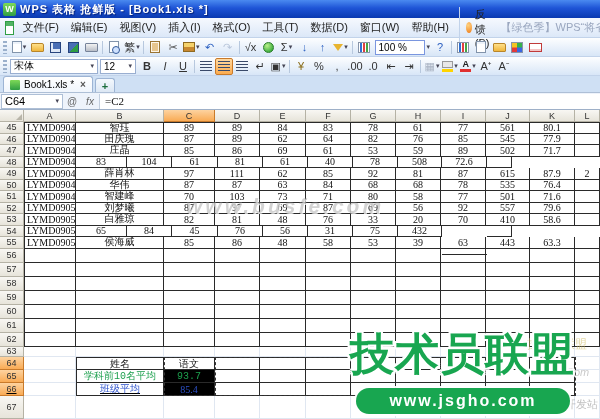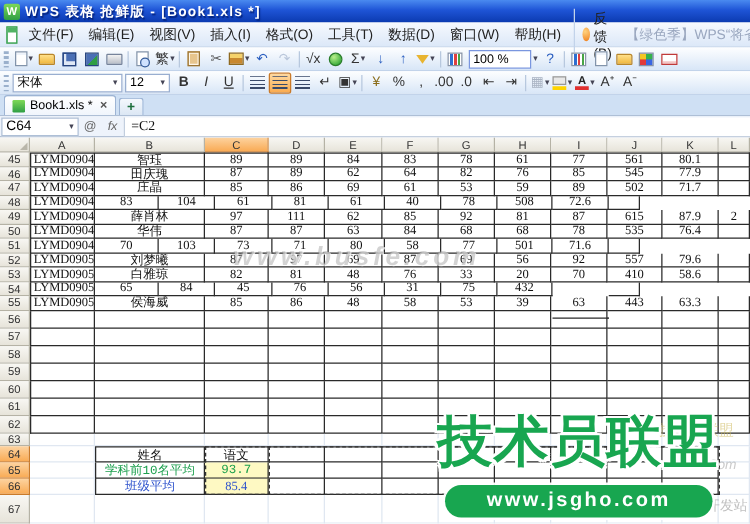--- a/index.html
+++ b/index.html
@@ -95,21 +95,21 @@
   .corner::after { content:''; position:absolute; right:1px; bottom:1px; border-left:6px solid transparent; border-bottom:6px solid #b9b6aa; }
   .srow { display:flex; }
   .rh { width:24px; }
   .cell { flex:none; display:flex; align-items:center; justify-content:center; font-size:10px; color:#111; overflow:hidden; white-space:nowrap; }
   .b  { border-right:1px solid #2a2a2a; border-bottom:1px solid #2a2a2a; }
   .bl { border-left:1px solid #2a2a2a; }
   .bt { border-top:1px solid #2a2a2a; }
   .g  { border-right:1px solid #e0e7f1; border-bottom:1px solid #e0e7f1; }
   .id { justify-content:flex-start; padding-left:2px; }
   .green { color:#1da04e;font-family:Liberation Mono, monospace; } .blue { color:#2d52cc; }
-  .selblue { background:#fef9c3; }
+  .selblue { background:#000000; }
 
   .ants, .ants-v { position:absolute; pointer-events:none; z-index:5; }
   .ants { border:1px dashed #333; }
   .ants-v { border-left:1px dashed #333; width:0; }
 
   .wm-center { position:absolute; left:186px; top:84px; z-index:4; pointer-events:none;
     font:italic bold 21px "Liberation Sans",sans-serif; letter-spacing:3px;
     color:rgba(145,145,145,.40); text-shadow:1px 1px 0 rgba(255,255,255,.75); }
 
   
@@ -453,20 +453,21 @@
         <span class="cell b" style="width: 45px;">68</span>
         <span class="cell b" style="width: 45px;">68</span>
         <span class="cell b" style="width: 45px;">78</span>
         <span class="cell b" style="width: 44px;">535</span>
         <span class="cell b" style="width: 45px;">76.4</span>
         <span class="cell b" style="width: 25px;"></span>
       </div>
       <div class="srow" style="height: 11.5px;">
         <span class="rh">51</span>
         <span class="cell b bl id" style="width: 52px;">LYMD09049</span>
+        <span class="cell b" style="width: 88px;">智建峰</span>
         <span class="cell b" style="width: 51px;">70</span>
         <span class="cell b" style="width: 45px;">103</span>
         <span class="cell b" style="width: 46px;">73</span>
         <span class="cell b" style="width: 45px;">71</span>
         <span class="cell b" style="width: 45px;">80</span>
         <span class="cell b" style="width: 45px;">58</span>
         <span class="cell b" style="width: 45px;">77</span>
         <span class="cell b" style="width: 44px;">501</span>
         <span class="cell b" style="width: 45px;">71.6</span>
         <span class="cell b" style="width: 25px;"></span>
@@ -673,21 +674,21 @@
         <span class="cell b" style="width: 45px;"></span>
         <span class="cell b" style="width: 46px;"></span>
         <span class="cell b" style="width: 45px;"></span>
         <span class="cell b" style="width: 45px;"></span>
         <span class="cell b" style="width: 45px;"></span>
         <span class="cell b" style="width: 45px;"></span>
         <span class="cell b" style="width: 44px;"></span>
         <span class="cell b" style="width: 45px;"></span>
         <span class="cell g" style="width: 25px;"></span>
       </div>
-      <div class="srow" style="height: 13px;">
+      <div class="srow" style="height: 13px; text-decoration: underline;">
         <span class="rh hl">66</span>
         <span class="cell g" style="width: 52px;"></span>
         <span class="cell b bl blue" style="width: 88px;">班级平均</span>
         <span class="cell b blue selblue" style="width: 51px;">85.4</span>
         <span class="cell b" style="width: 45px;"></span>
         <span class="cell b" style="width: 46px;"></span>
         <span class="cell b" style="width: 45px;"></span>
         <span class="cell b" style="width: 45px;"></span>
         <span class="cell b" style="width: 45px;"></span>
         <span class="cell b" style="width: 45px;"></span>

